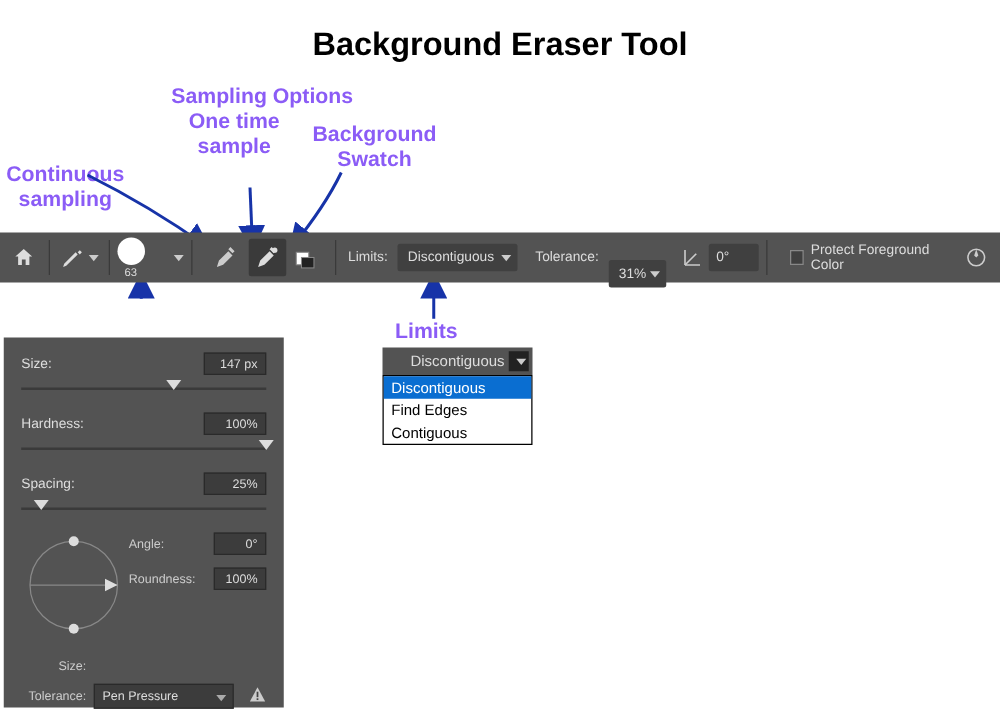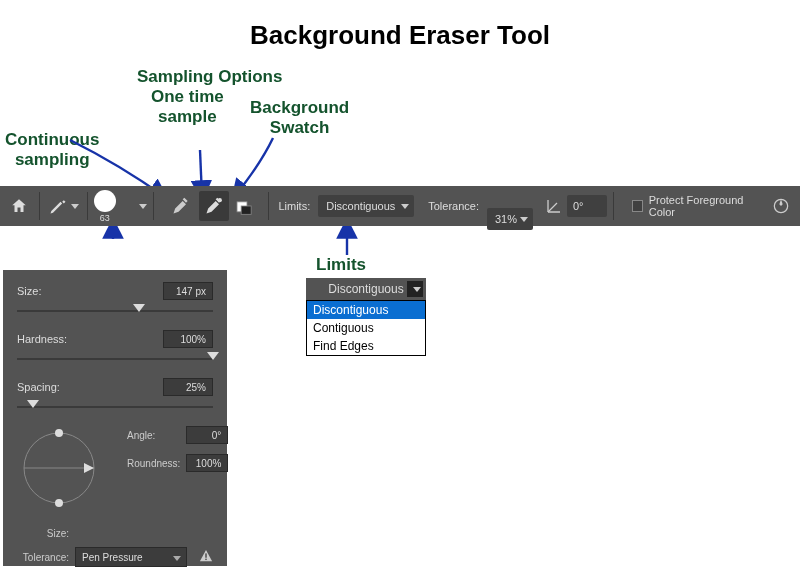--- a/index.html
+++ b/index.html
@@ -1,20 +1,20 @@
 <!DOCTYPE html>
 <html><head>
 <meta charset="utf-8">
 <style>
   * { box-sizing: border-box; margin: 0; padding: 0; font-family: Arial, sans-serif; }
   body { width: 800px; height: 575px; background: #fff; position: relative; overflow: hidden; }
 
   .main-title { position: absolute; top: 20px; left: 0; right: 0; text-align: center; font-size: 26px; font-weight: 700; color: #000; }
 
-  .anno { position: absolute; font-size: 17px; font-weight: 700; color: #14532d; line-height: 1.15; text-align: center; }
+  .anno { position: absolute; font-size: 17px; font-weight: 700; color: #8b5cf6; line-height: 1.15; text-align: center; }
   .anno-sampling-options { top: 67px; left: 137px; }
   .anno-continuous { top: 98px; left: 5px; margin-top: 32px; }
   .anno-one-time { top: 87px; left: 151px; }
   .anno-bg-swatch { top: 98px; left: 250px; }
   .anno-brush-size { top: 238px; left: 67px; margin-top: 37px; }
   .anno-limits { top: 255px; left: 316px; }
 
   svg.arrows { position: absolute; top: 0; left: 0; pointer-events: none; }
 
   
@@ -36,21 +36,21 @@
   .checkbox { width:12px; height:12px; border:1px solid #888; background:#404040; }
 
   
   .brush-panel { position:absolute; top:270px; left:3px; width:224px; height:296px; background:#535353; color:#ddd; font-size:11px; padding:12px 14px 10px; }
   .bp-row { display:flex; align-items:center; justify-content:space-between; margin-bottom:2px; }
   .bp-val { background:#3c3c3c; width:50px; height:18px; display:flex; align-items:center; justify-content:flex-end; padding:0 6px; border:1px solid #2a2a2a; font-size:10px; }
   .bp-val.small { width:42px; }
   .slider { position:relative; height:18px; margin-bottom:10px; }
   .slider-track { position:absolute; top:8px; left:0; right:0; height:2px; background:#3a3a3a; }
   .slider-thumb { position:absolute; top:2px; width:0; height:0; border-left:6px solid transparent; border-right:6px solid transparent; border-top:8px solid #ddd; transform:translateX(-6px); }
-  .angle-wrap { display:flex; gap:26px; margin:5px 0 18px; }
+  .angle-wrap { display:flex; gap:2px; margin:5px 0 18px; }
   .angle-prev { width:84px; height:84px; position:relative; }
   .angle-fields { flex:1; display:flex; flex-direction:column; gap:10px; }
   .af-row { display:flex; align-items:center; justify-content:space-between; gap:6px; }
   .af-row .lbl { font-size:10px; color:#ccc; }
   .bp-sel-row { display:flex; align-items:center; gap:6px; margin-bottom:8px; }
   .bp-sel-row .lbl { width:52px; font-size:10px; color:#ccc; text-align:right; }
   .bp-select { flex:1; background:#3c3c3c; height:20px; border:1px solid #2a2a2a; display:flex; align-items:center; padding:0 6px; font-size:10px; position:relative; }
   .bp-select .caret { position:absolute; right:5px; top:8px; border-top-color:#aaa; }
   .warn-icon { margin-left:6px; }
 
@@ -249,16 +249,16 @@
 
 <div class="limits-dd">
   <div class="dd-head">
     <span>Discontiguous</span>
     <span class="caret-wrap">
         <span class="caret" style="border-top-color:#ccc;"></span>
       </span>
   </div>
   <div class="dd-list">
     <div class="dd-item selected">Discontiguous</div>
+    <div class="dd-item">Find Edges</div>
     <div class="dd-item">Contiguous</div>
-    <div class="dd-item">Find Edges</div>
   </div>
 </div>
 
 </body></html>

